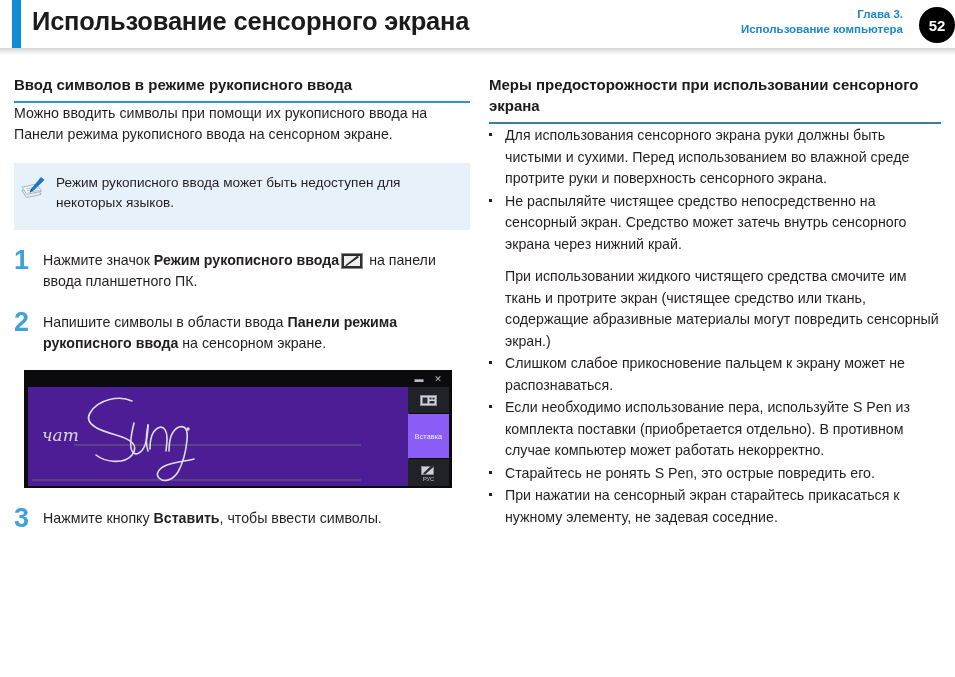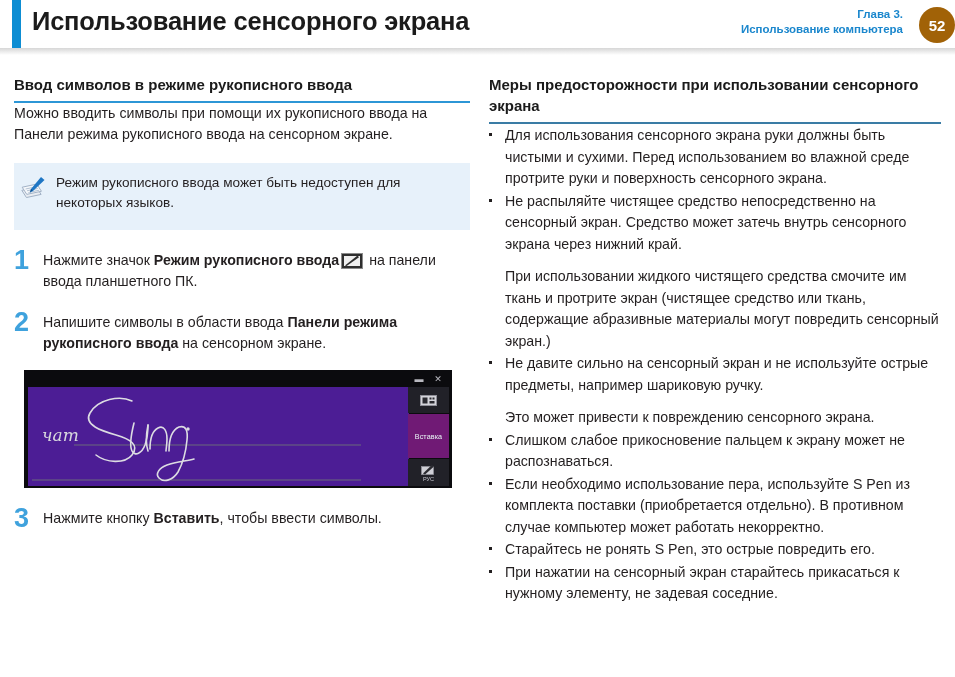--- a/index.html
+++ b/index.html
@@ -56,21 +56,21 @@
     white-space: nowrap;
     display: block;
   }
   .page-badge {
     position: absolute;
     right: 12px;
     top: 7px;
     width: 36px;
     height: 36px;
     border-radius: 50%;
-    background: #a16207;
+    background: #000000;
     color: #ffffff;
     font-size: 15px;
     font-weight: bold;
     display: flex;
     align-items: center;
     justify-content: center;
   }
   .header-shadow {
     position: absolute;
     left: 0; top: 48px;
@@ -203,21 +203,21 @@
     position: absolute;
     left: 0; top: 0;
     width: 41px; height: 26px;
     background: #212128;
     display: flex; align-items: center; justify-content: center;
   }
   .fig-btn-insert {
     position: absolute;
     left: 0; top: 27px;
     width: 41px; height: 44px;
-    background: #701a75;
+    background: #8b5cf6;
     display: flex; align-items: center; justify-content: center;
     color: #eaf7f7;
     font-size: 7.2px;
     letter-spacing: 0.1px;
   }
   .fig-btn-lang {
     position: absolute;
     left: 0; top: 72px;
     width: 41px; height: 27px;
     background: #212128;
@@ -387,29 +387,20 @@
   <div class="bullet">
     <div class="bullet-dot">
         <span></span>
       </div>
     <div class="bullet-body">
       <div>Не распыляйте чистящее средство непосредственно на сенсорный экран. Средство может затечь внутрь сенсорного экрана через нижний край.</div>
       <div class="sub">При использовании жидкого чистящего средства смочите им ткань и протрите экран (чистящее средство или ткань, содержащие абразивные материалы могут повредить сенсорный экран.)</div>
     </div>
   </div>
 
-  <div class="bullet">
-    <div class="bullet-dot">
-        <span></span>
-      </div>
-    <div class="bullet-body">
-      <div>Не давите сильно на сенсорный экран и не используйте острые предметы, например шариковую ручку.</div>
-      <div class="sub">Это может привести к повреждению сенсорного экрана.</div>
-    </div>
-  </div>
 
   <div class="bullet">
     <div class="bullet-dot">
         <span></span>
       </div>
     <div class="bullet-body">
       <div>Слишком слабое прикосновение пальцем к экрану может не распознаваться.</div>
     </div>
   </div>
 

